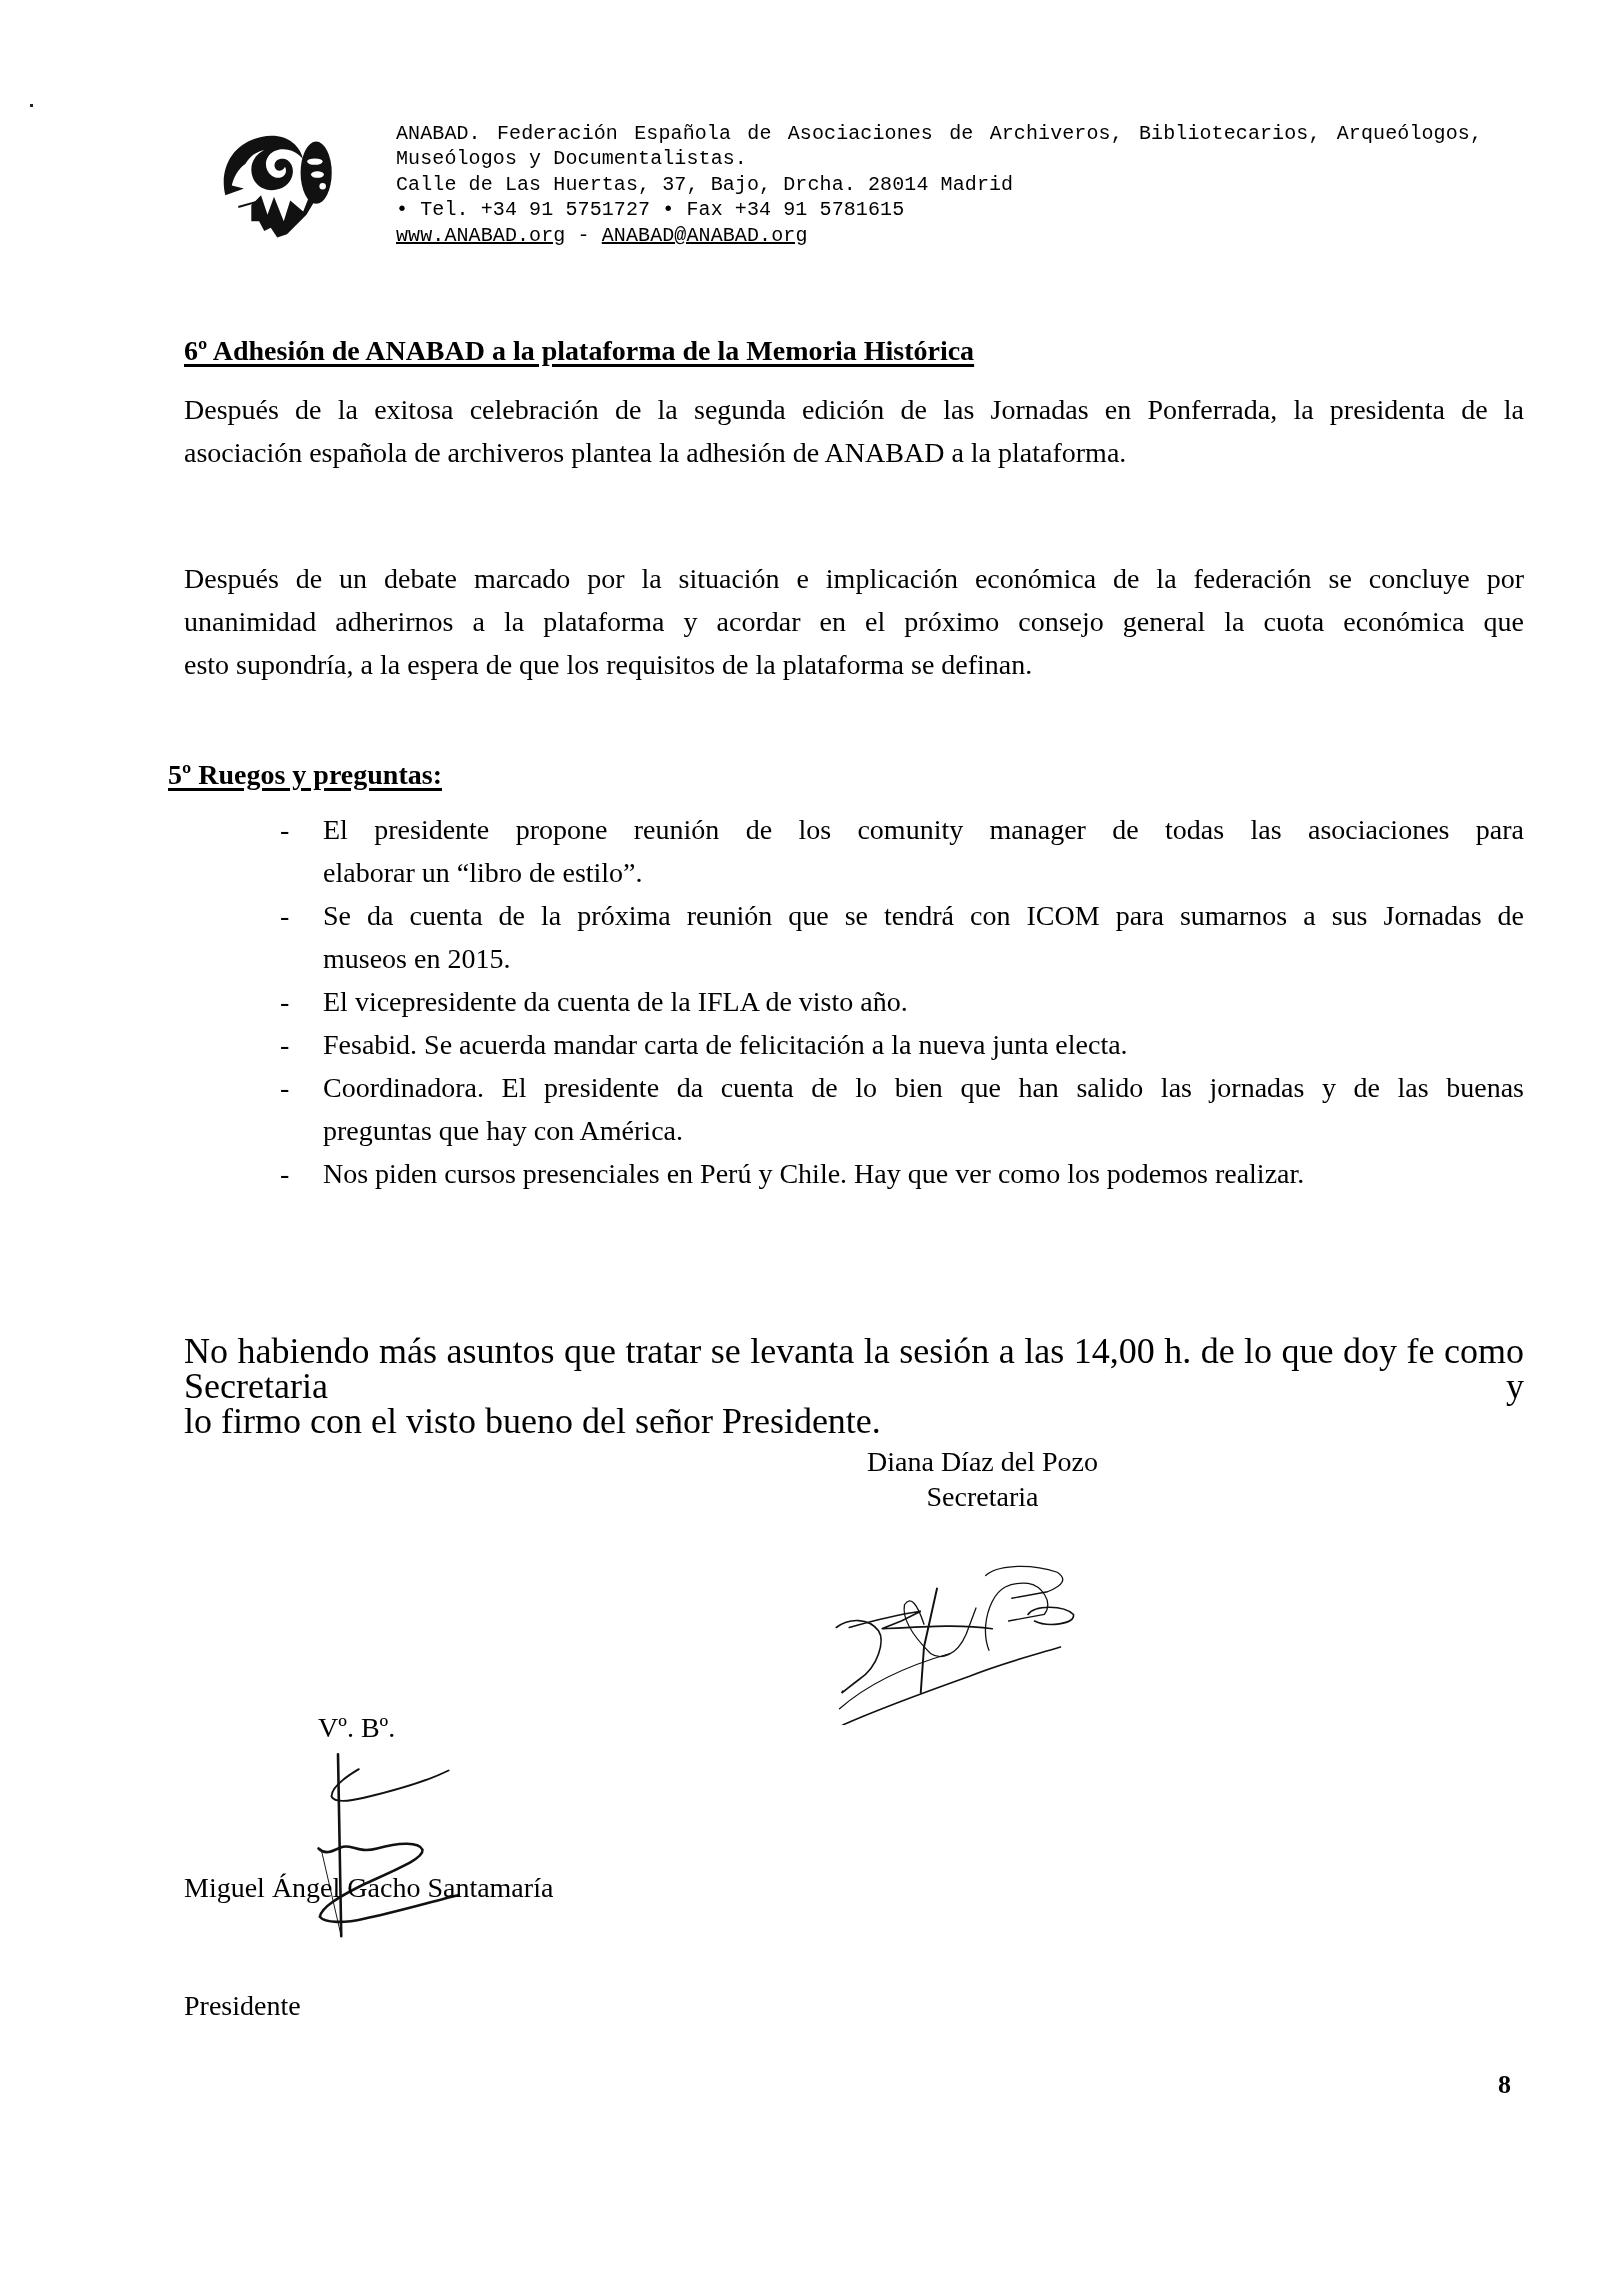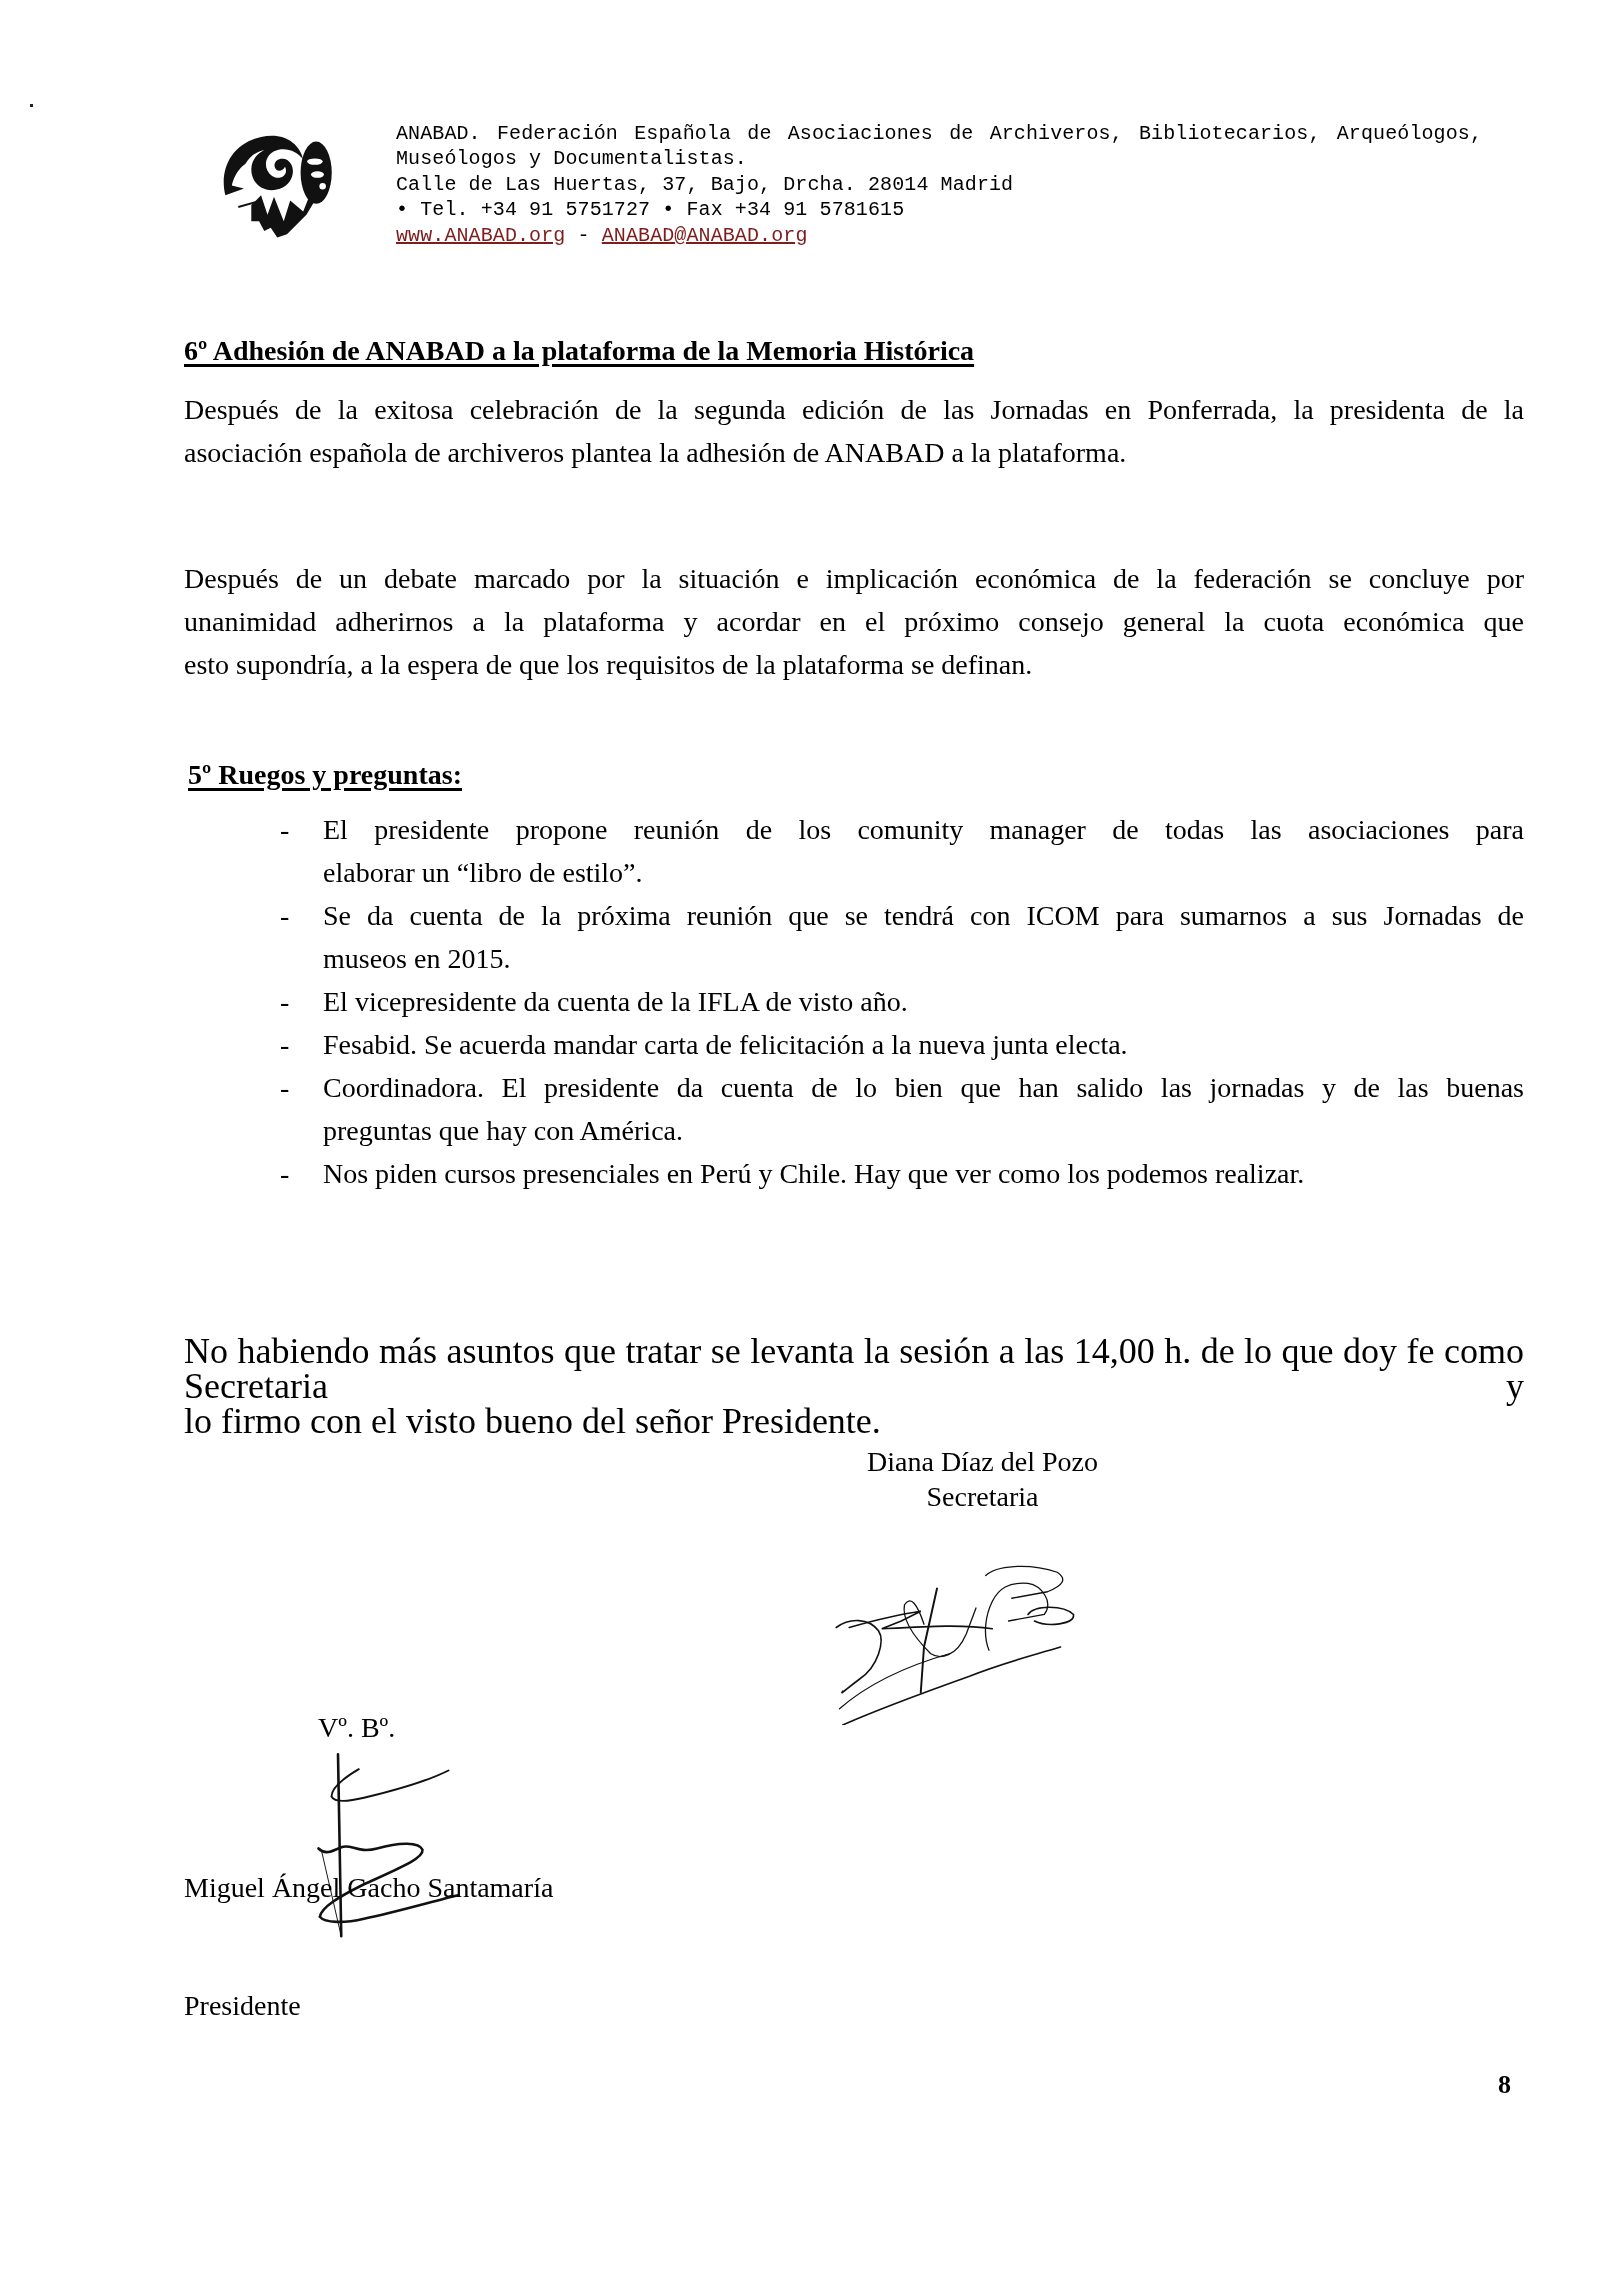--- a/index.html
+++ b/index.html
@@ -27,21 +27,21 @@
     .letterhead {
       left: 396px; top: 121px; width: 1107px;
       font-family: Liberation Mono, monospace;
       font-size: 20px; line-height: 25.4px;
       letter-spacing: 0.1px;
     }
     .letterhead .line { white-space: nowrap; }
     .letterhead .justify {
       text-align: justify; text-align-last: justify; width: 1086px;
     }
-    .letterhead a { color: #7f1d1d; text-decoration: underline; }
+    .letterhead a { color: #000000; text-decoration: underline; }
 
     
     .body-text {
       font-size: 28px;
       line-height: 43px;
     }
     .heading {
       font-weight: bold;
       text-decoration: underline;
       text-decoration-thickness: 2.6px;
@@ -115,21 +115,21 @@
   <span class="l jl">Después de la exitosa celebración de la segunda edición de las Jornadas en Ponferrada, la presidenta de la</span>
   <span class="l">asociación española de archiveros plantea la adhesión de ANABAD a la plataforma.</span>
 </div>
 
 <div class="abs para body-text" style="top:557px;">
   <span class="l jl">Después de un debate marcado por la situación e implicación económica de la federación se concluye por</span>
   <span class="l jl">unanimidad adherirnos a la plataforma y acordar en el próximo consejo general la cuota económica que</span>
   <span class="l">esto supondría, a la espera de que los requisitos de la plataforma se definan.</span>
 </div>
 
-<div class="abs heading" style="left:188px; top:759px;">5º Ruegos y preguntas:</div>
+<div class="abs heading" style="left:168px; top:759px;">5º Ruegos y preguntas:</div>
 
 <div class="abs list body-text">
   <div class="list-item">
     <span class="dash">-</span>
     <span class="txt jl">El presidente propone reunión de los comunity manager de todas las asociaciones para</span>
     <span class="txt">elaborar un “libro de estilo”.</span>
   </div>
   <div class="list-item">
     <span class="dash">-</span>
     <span class="txt jl">Se da cuenta de la próxima reunión que se tendrá con ICOM para sumarnos a sus Jornadas de</span>

